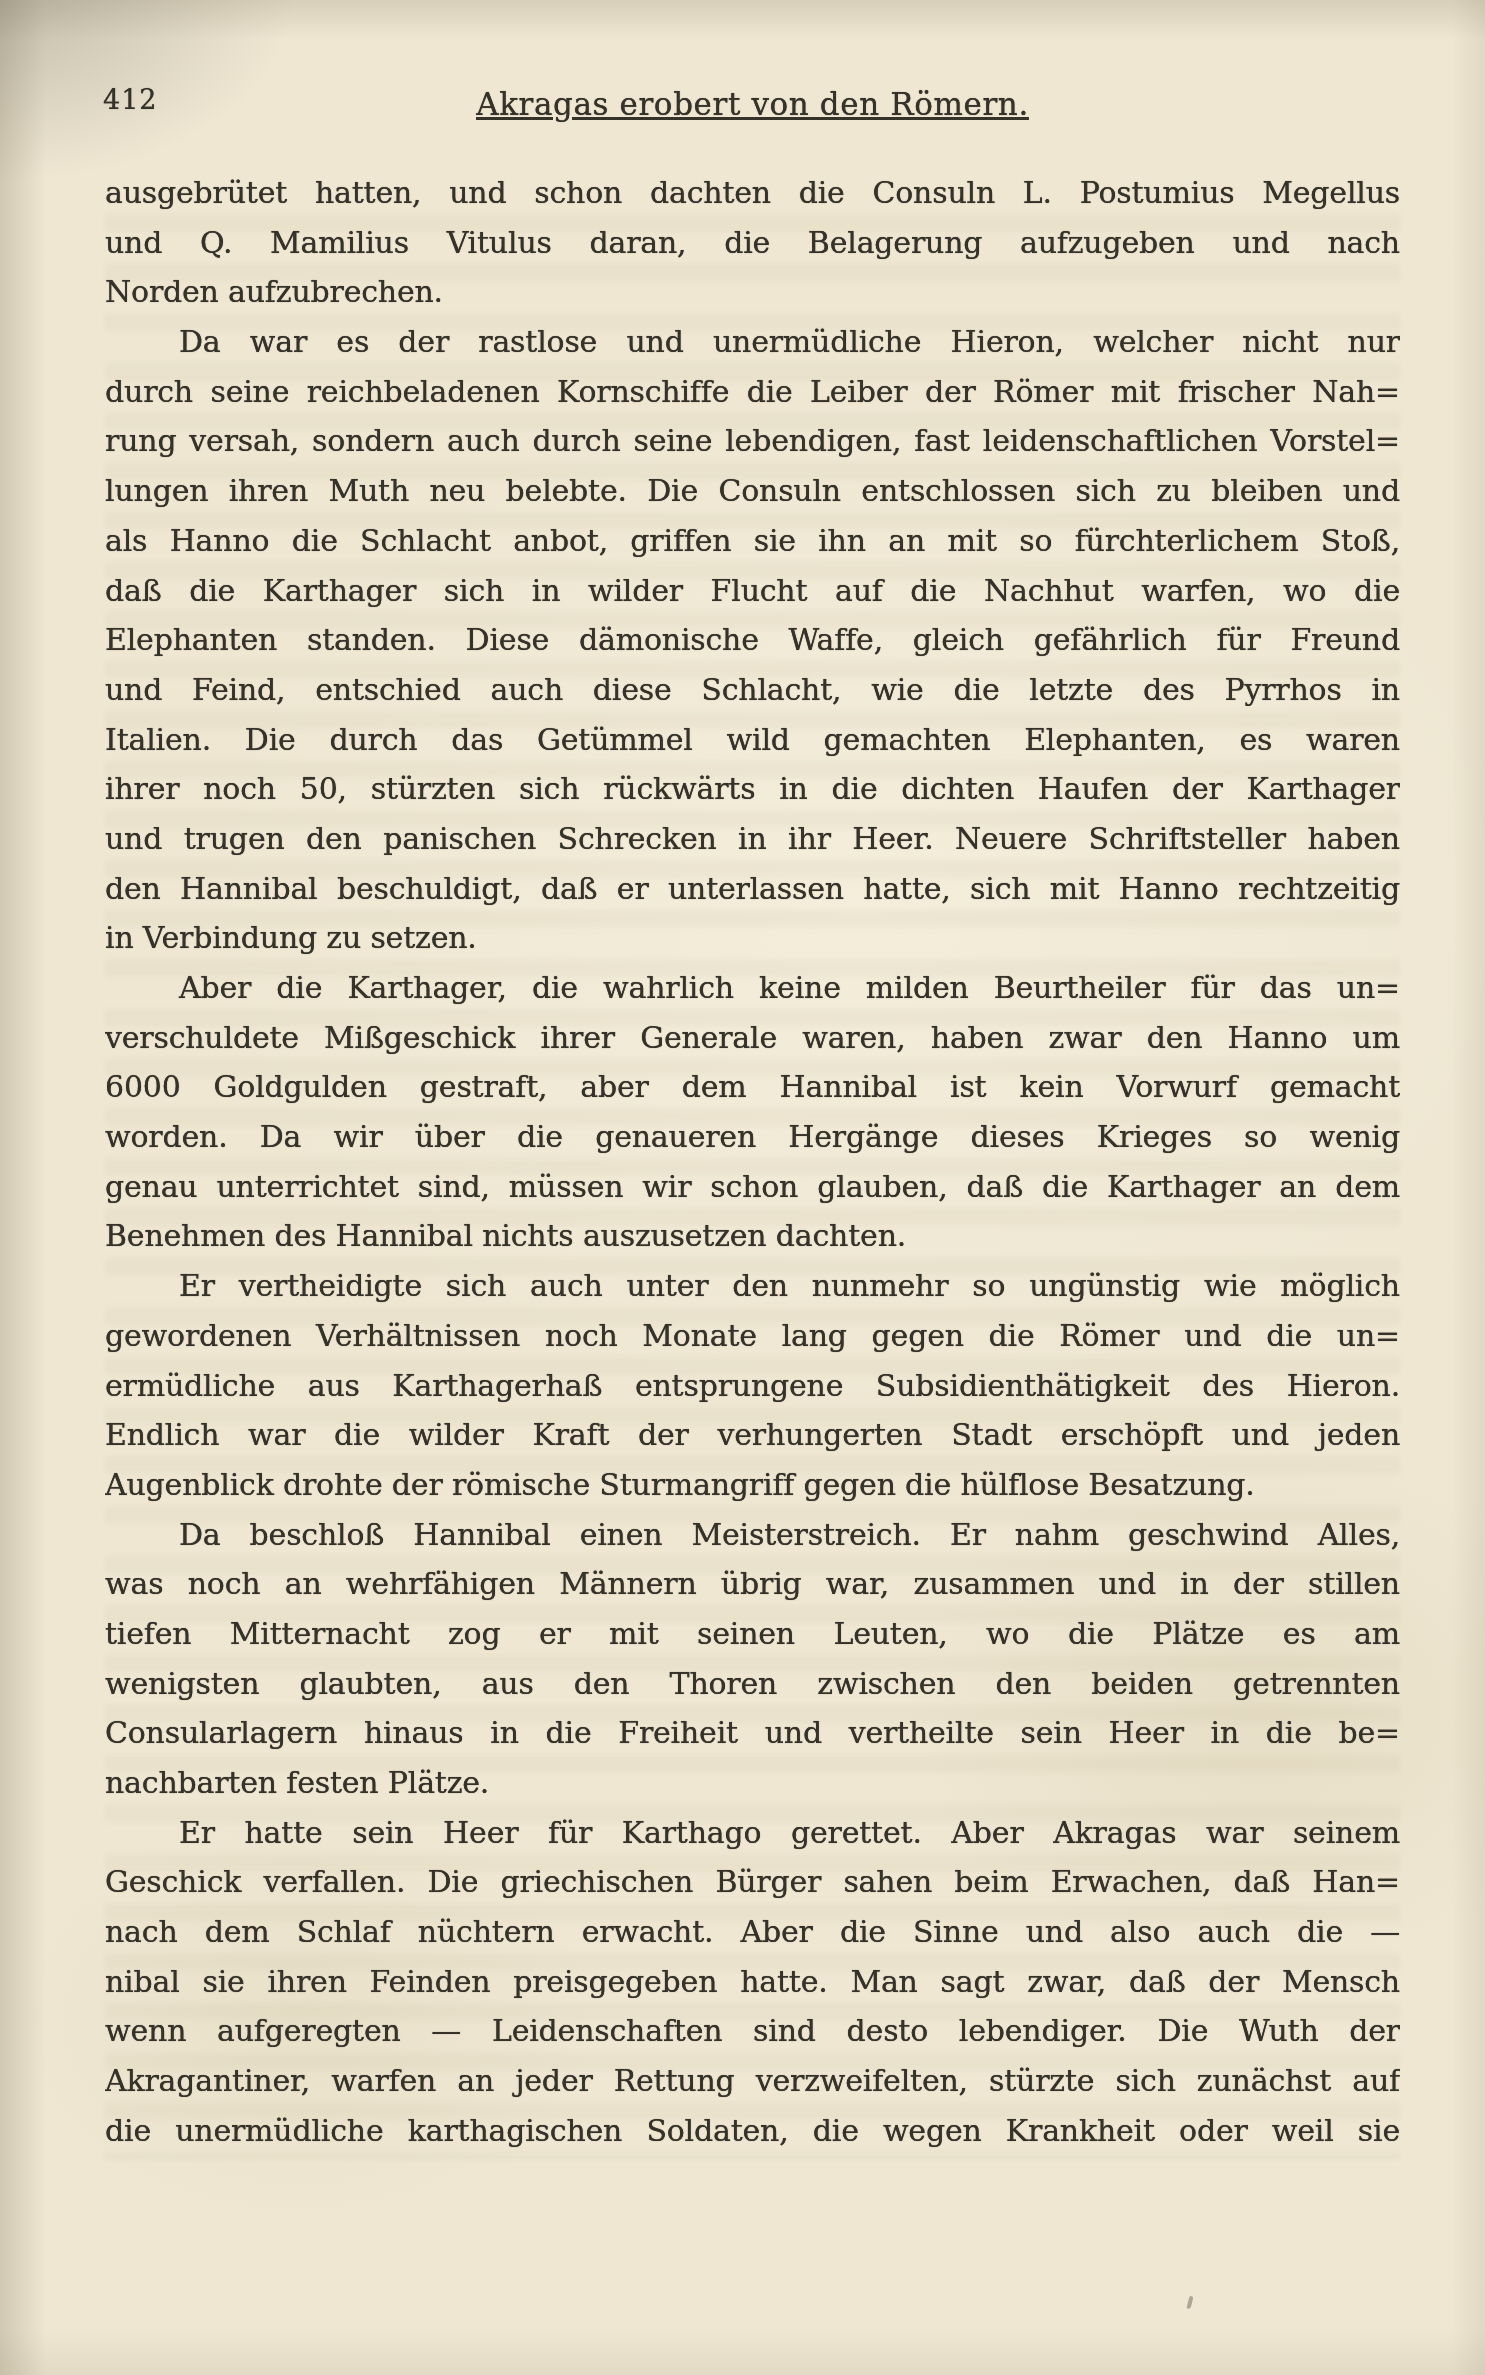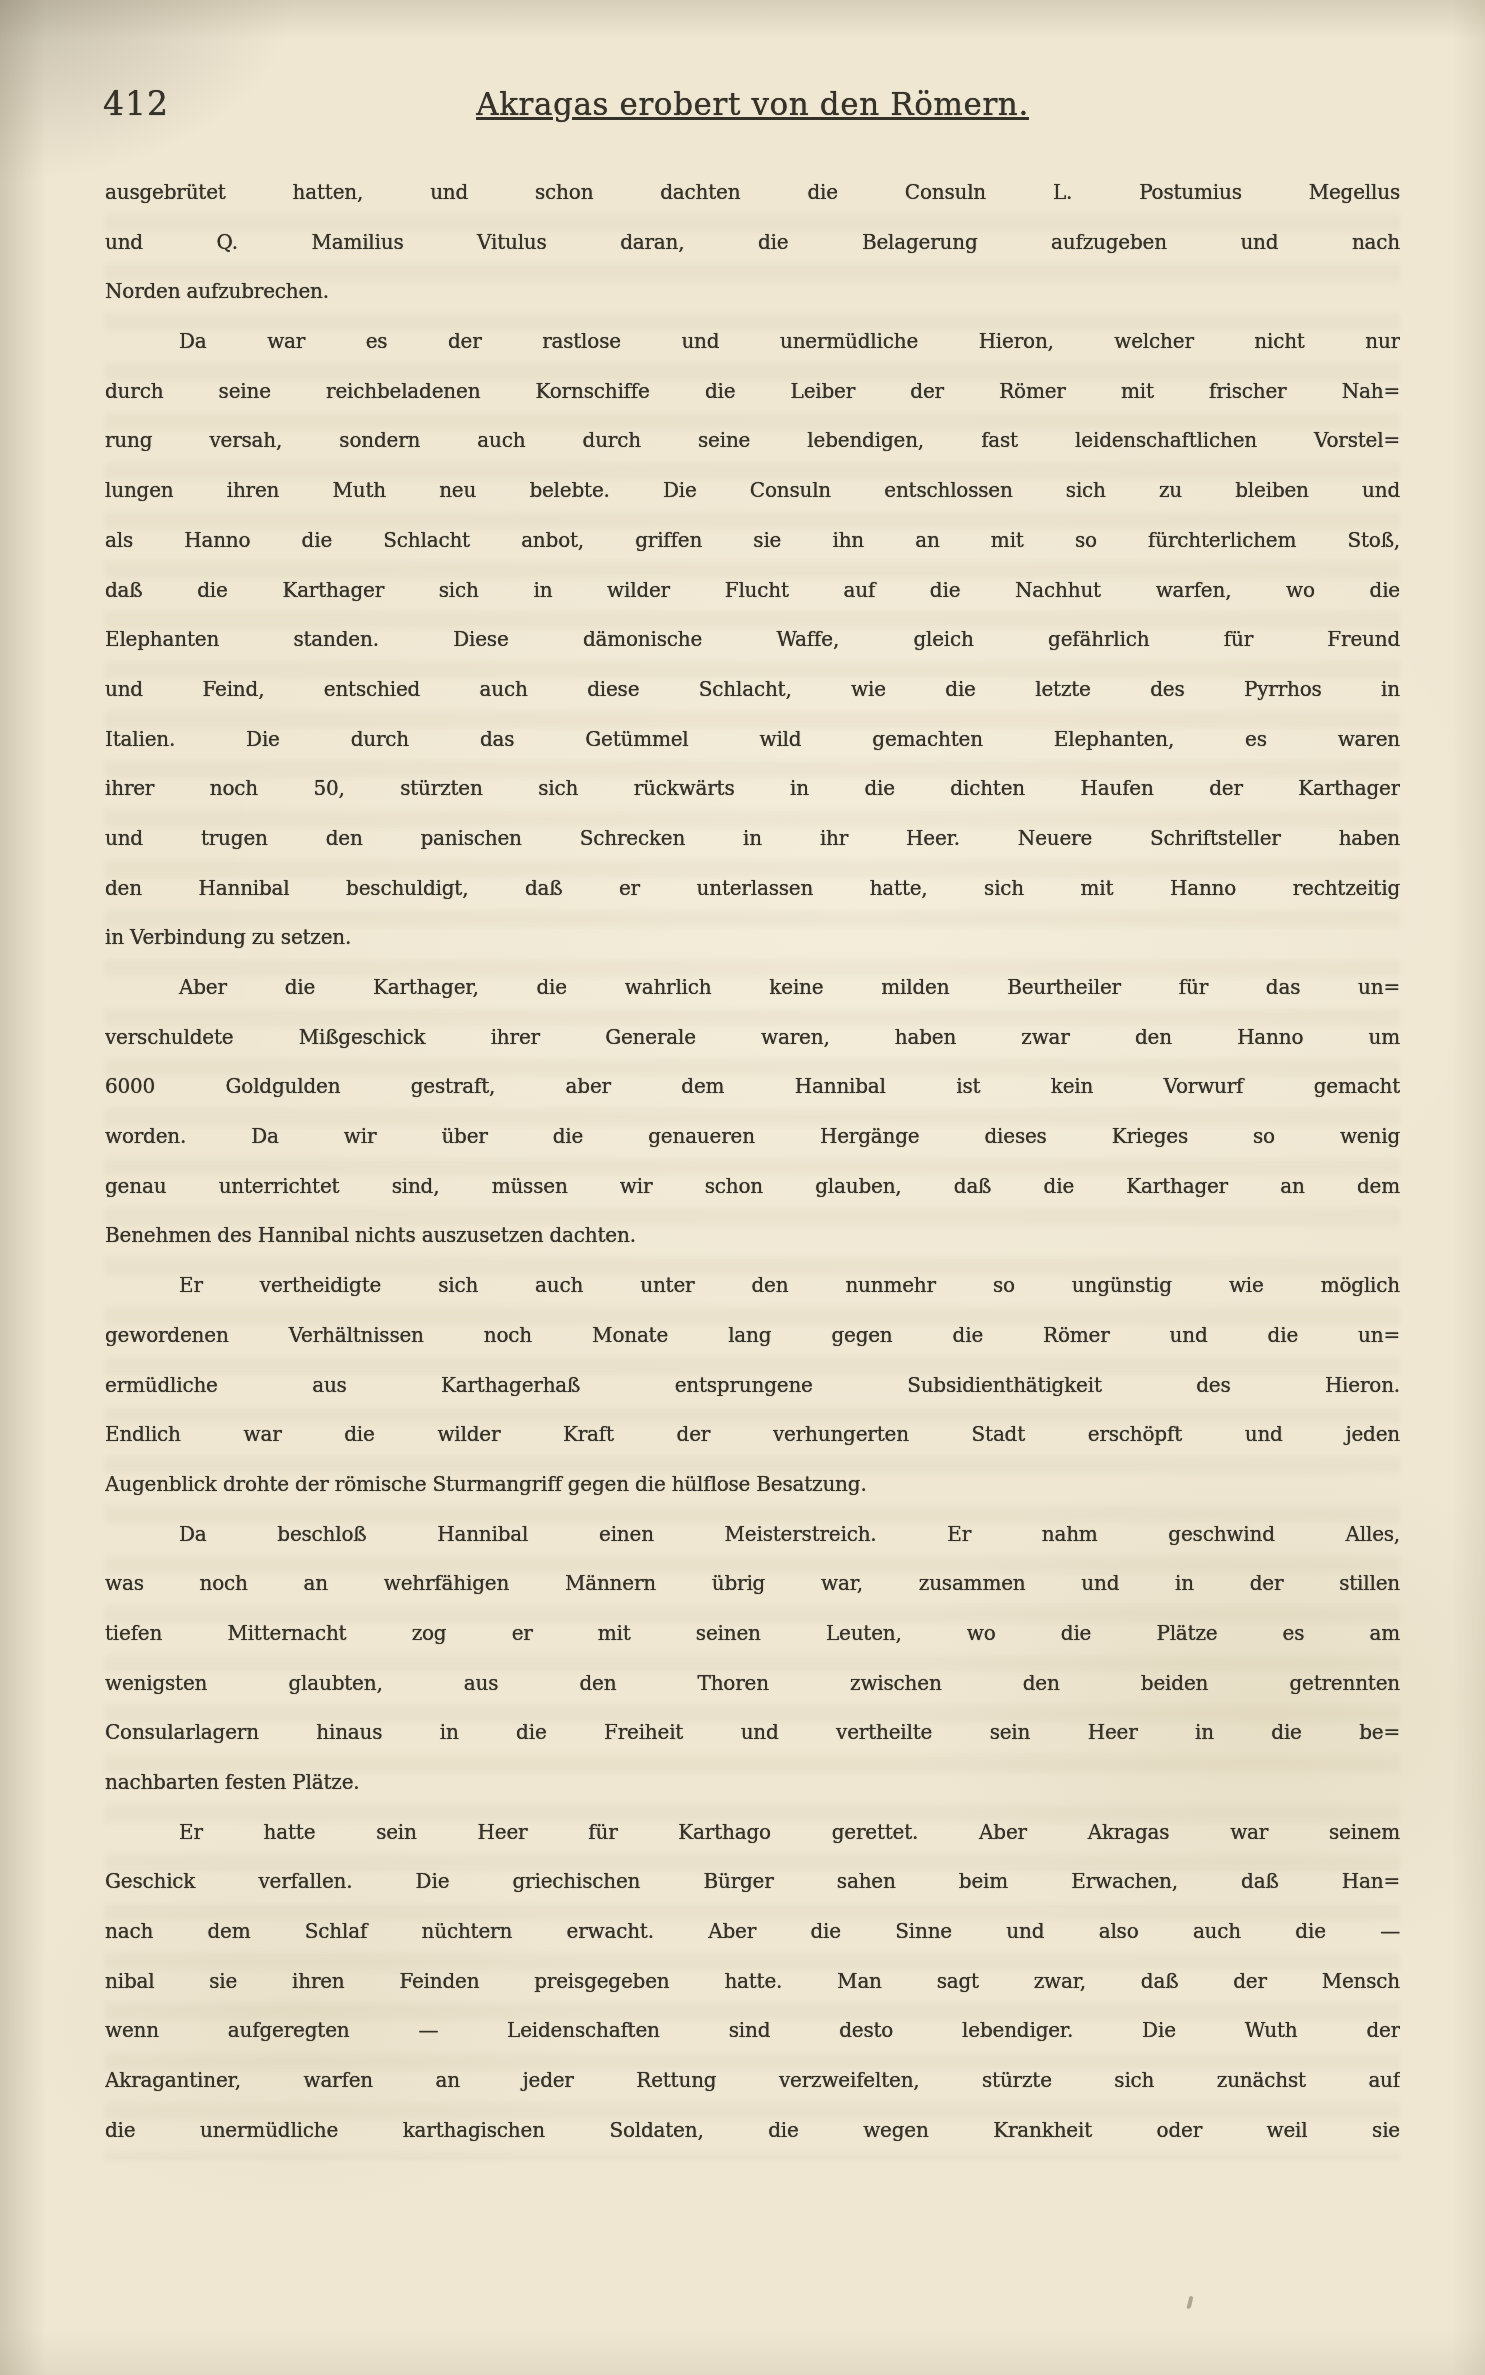--- a/index.html
+++ b/index.html
@@ -37,21 +37,21 @@
       rgba(176,168,138,0.09) 42px,
       rgba(176,168,138,0.00) 49.7px
     );
     filter: blur(2px);
   }
 
   .page-num {
     position: absolute;
     left: 103px;
     top: 84px;
-    font-size: 33px;
+    font-size: 27px;
     letter-spacing: 1px;
     text-shadow: 0 0 0.8px currentColor;
   }
 
   .running-title {
     position: absolute;
     left: 105px;
     top: 86px;
     width: 1295px;
     text-align: center;
@@ -64,21 +64,21 @@
   .body-text {
     position: absolute;
     left: 105px;
     top: 168px;
     width: 1295px;
   }
 
   .print-line {
     height: 49.7px;
     line-height: 49.7px;
-    font-size: 20px;
+    font-size: 30px;
     letter-spacing: -0.2px;
     white-space: normal;
     text-align: justify;
     text-align-last: justify;
     -moz-text-align-last: justify;
     text-shadow: 0 0 0.8px currentColor;
     overflow: hidden;
   }
   .print-line.no-justify {
     text-align: center;

